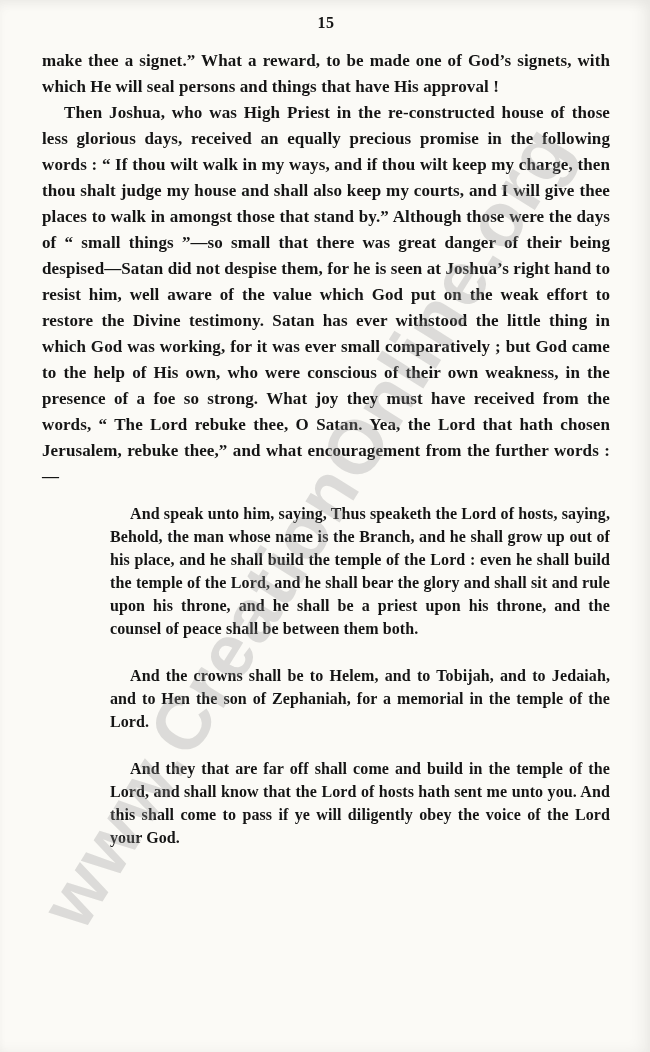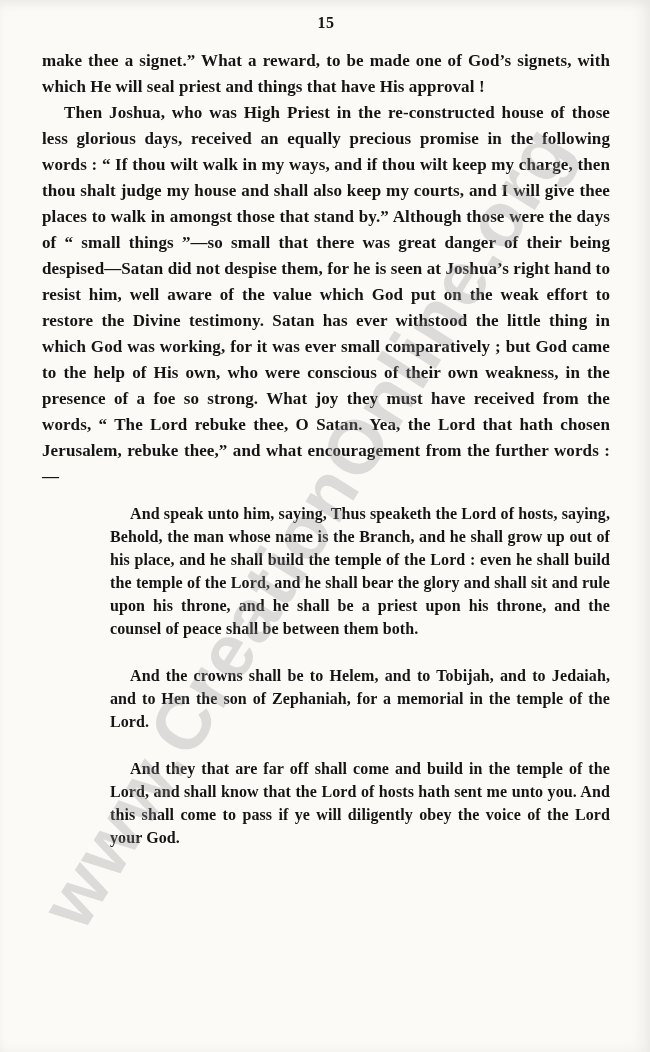--- a/index.html
+++ b/index.html
@@ -73,21 +73,21 @@
     z-index: 3;
   }
 </style>
 </head>
 <body>
 
 <div class="page">
 
   <div class="page-number">15</div>
 
-  <p class="body-par">make thee a signet.”  What a reward, to be made one of God’s signets, with which He will seal priest and things that have His approval !</p>
+  <p class="body-par">make thee a signet.”  What a reward, to be made one of God’s signets, with which He will seal persons and things that have His approval !</p>
 
   <p class="body-par indent">Then Joshua, who was High Priest in the re-constructed house of those less glorious days, received an equally precious promise in the following words : “ If thou wilt walk in my ways, and if thou wilt keep my charge, then thou shalt judge my house and shall also keep my courts, and I will give thee places to walk in amongst those that stand by.”  Although those were the days of “ small things ”—so small that there was great danger of their being despised—Satan did not despise them, for he is seen at Joshua’s right hand to resist him, well aware of the value which God put on the weak effort to restore the Divine testimony.  Satan has ever withstood the little thing in which God was working, for it was ever small comparatively ; but God came to the help of His own, who were conscious of their own weakness, in the presence of a foe so strong.  What joy they must have received from the words, “ The Lord rebuke thee, O Satan.  Yea, the Lord that hath chosen Jerusalem, rebuke thee,” and what encouragement from the further words :—</p>
 
   <div class="quote-block">
     <p class="quote-par">And speak unto him, saying, Thus speaketh the Lord of hosts, saying, Behold, the man whose name is the Branch, and he shall grow up out of his place, and he shall build the temple of the Lord : even he shall build the temple of the Lord, and he shall bear the glory and shall sit and rule upon his throne, and he shall be a priest upon his throne, and the counsel of peace shall be between them both.</p>
     <p class="quote-par">And the crowns shall be to Helem, and to Tobijah, and to Jedaiah, and to Hen the son of Zephaniah, for a memorial in the temple of the Lord.</p>
     <p class="quote-par">And they that are far off shall come and build in the temple of the Lord, and shall know that the Lord of hosts hath sent me unto you.  And this shall come to pass if ye will diligently obey the voice of the Lord your God.</p>
   </div>
 
 

